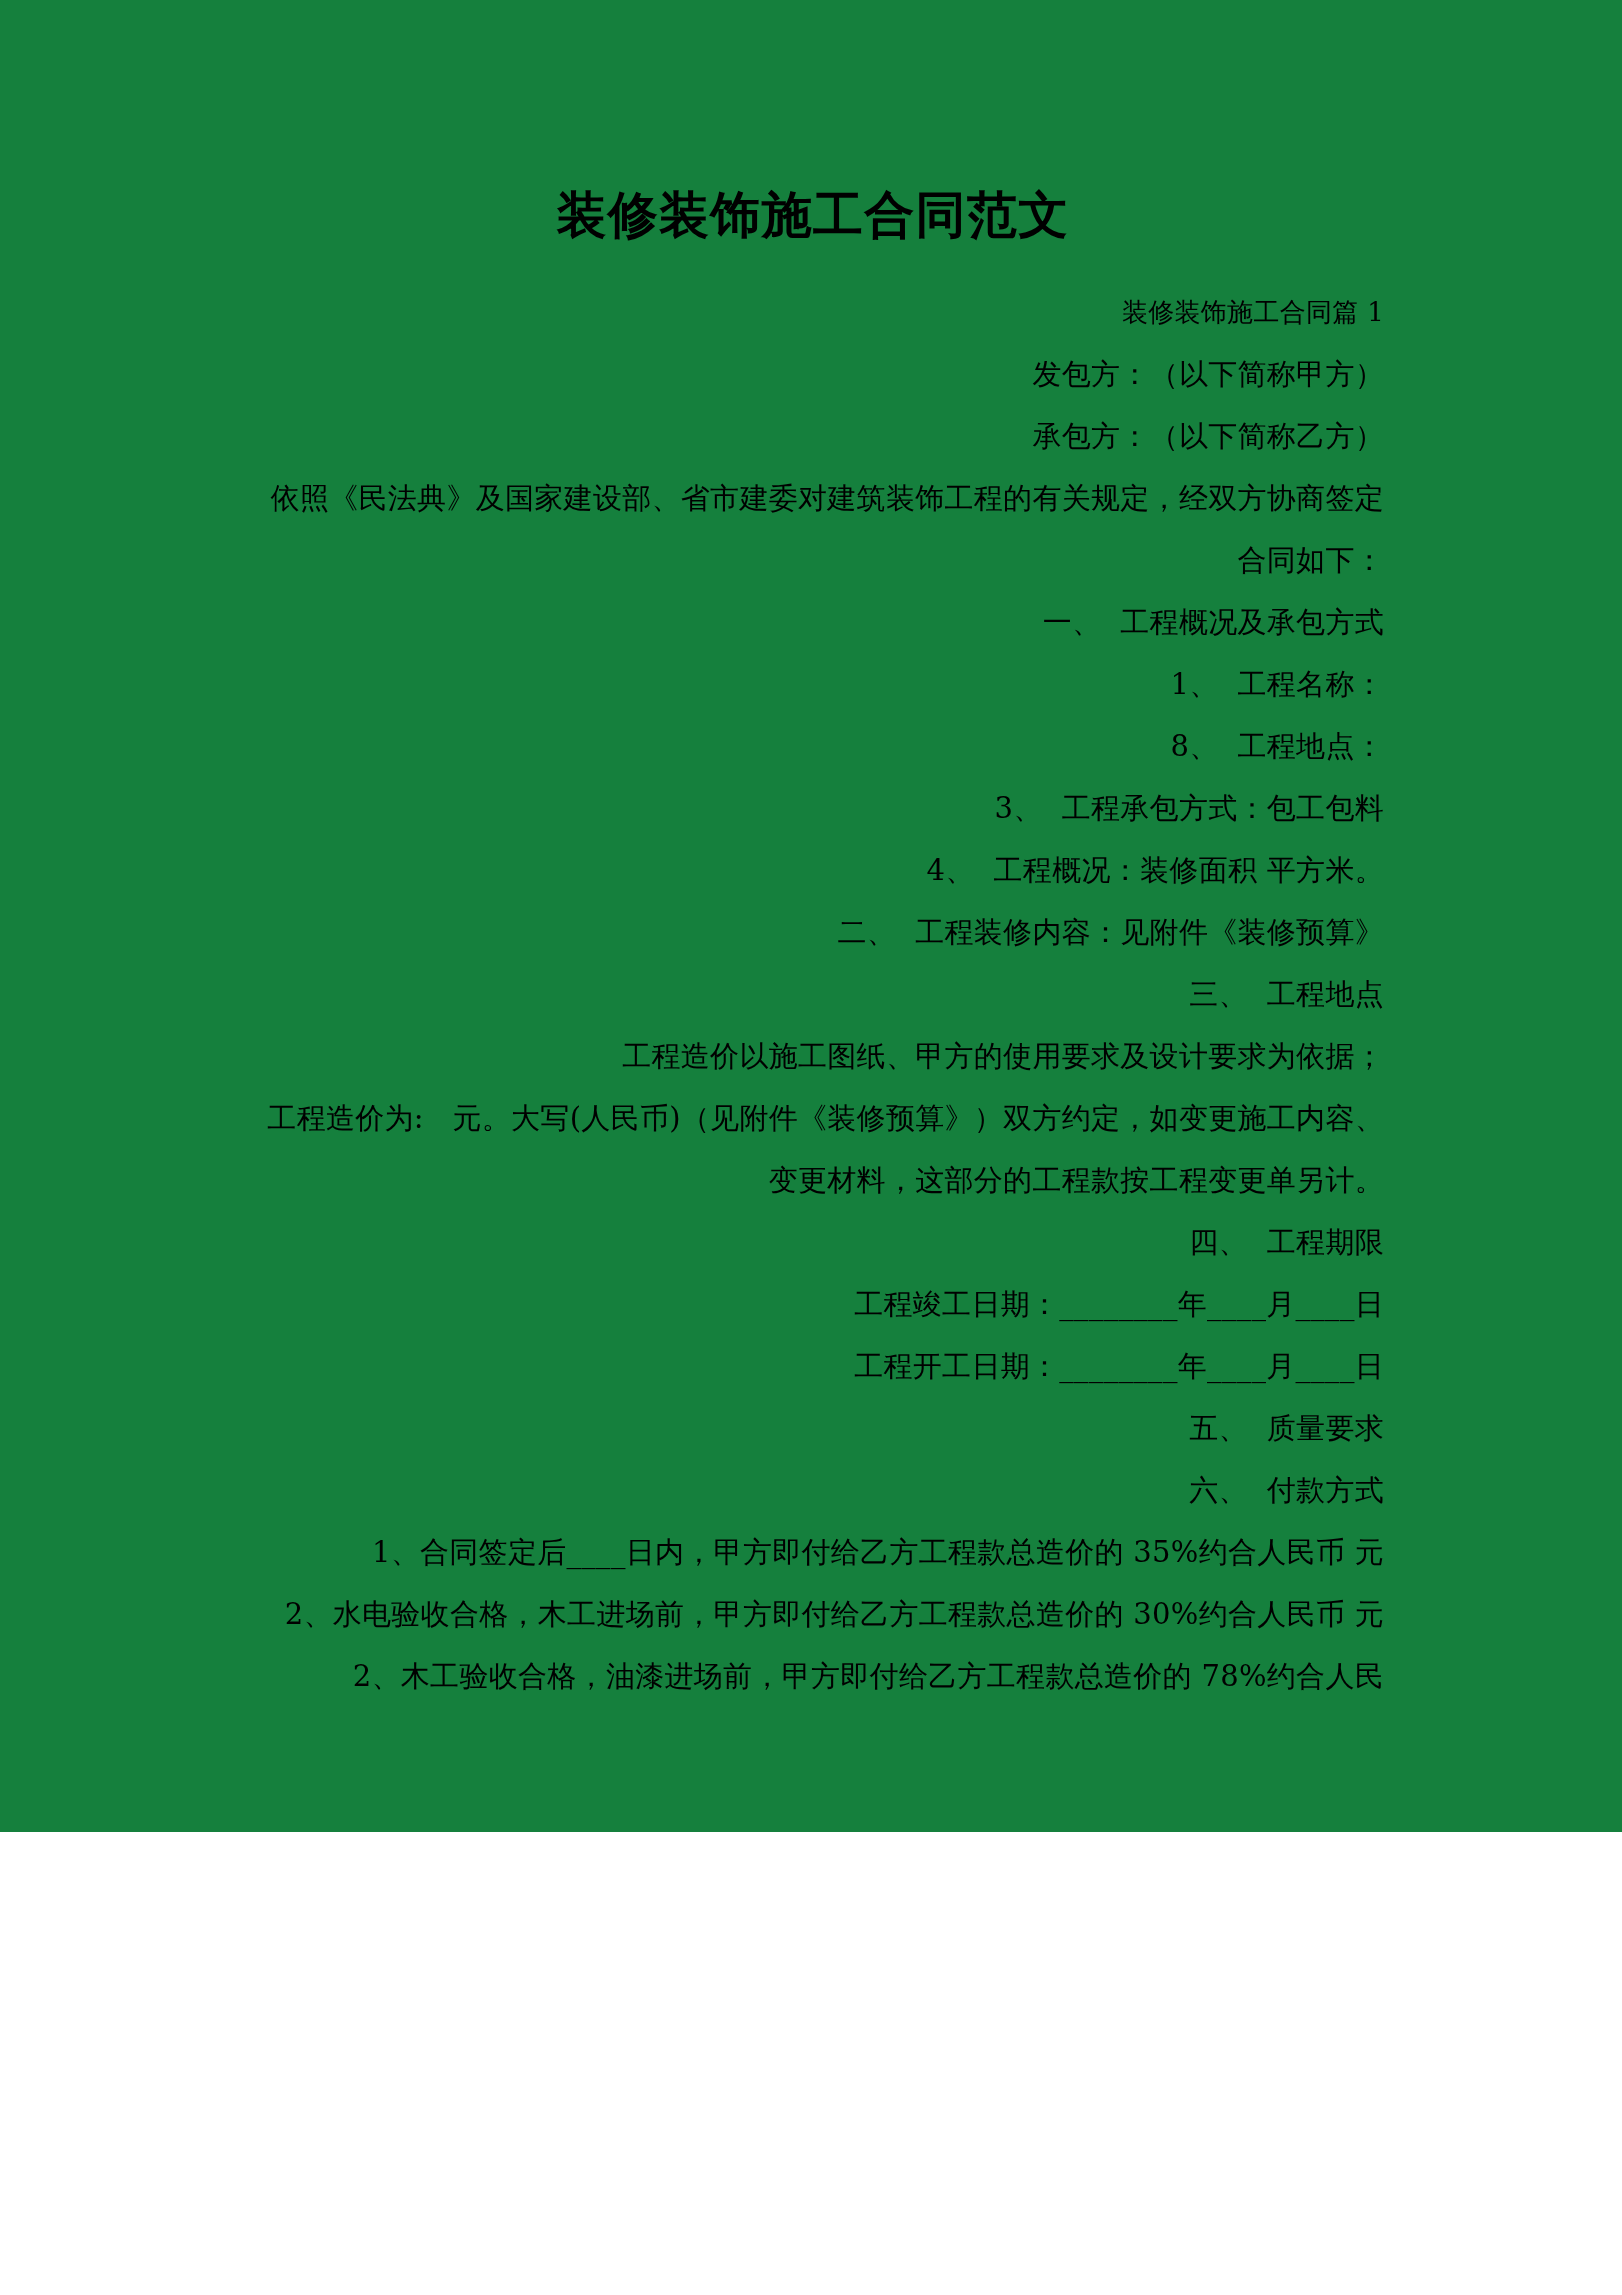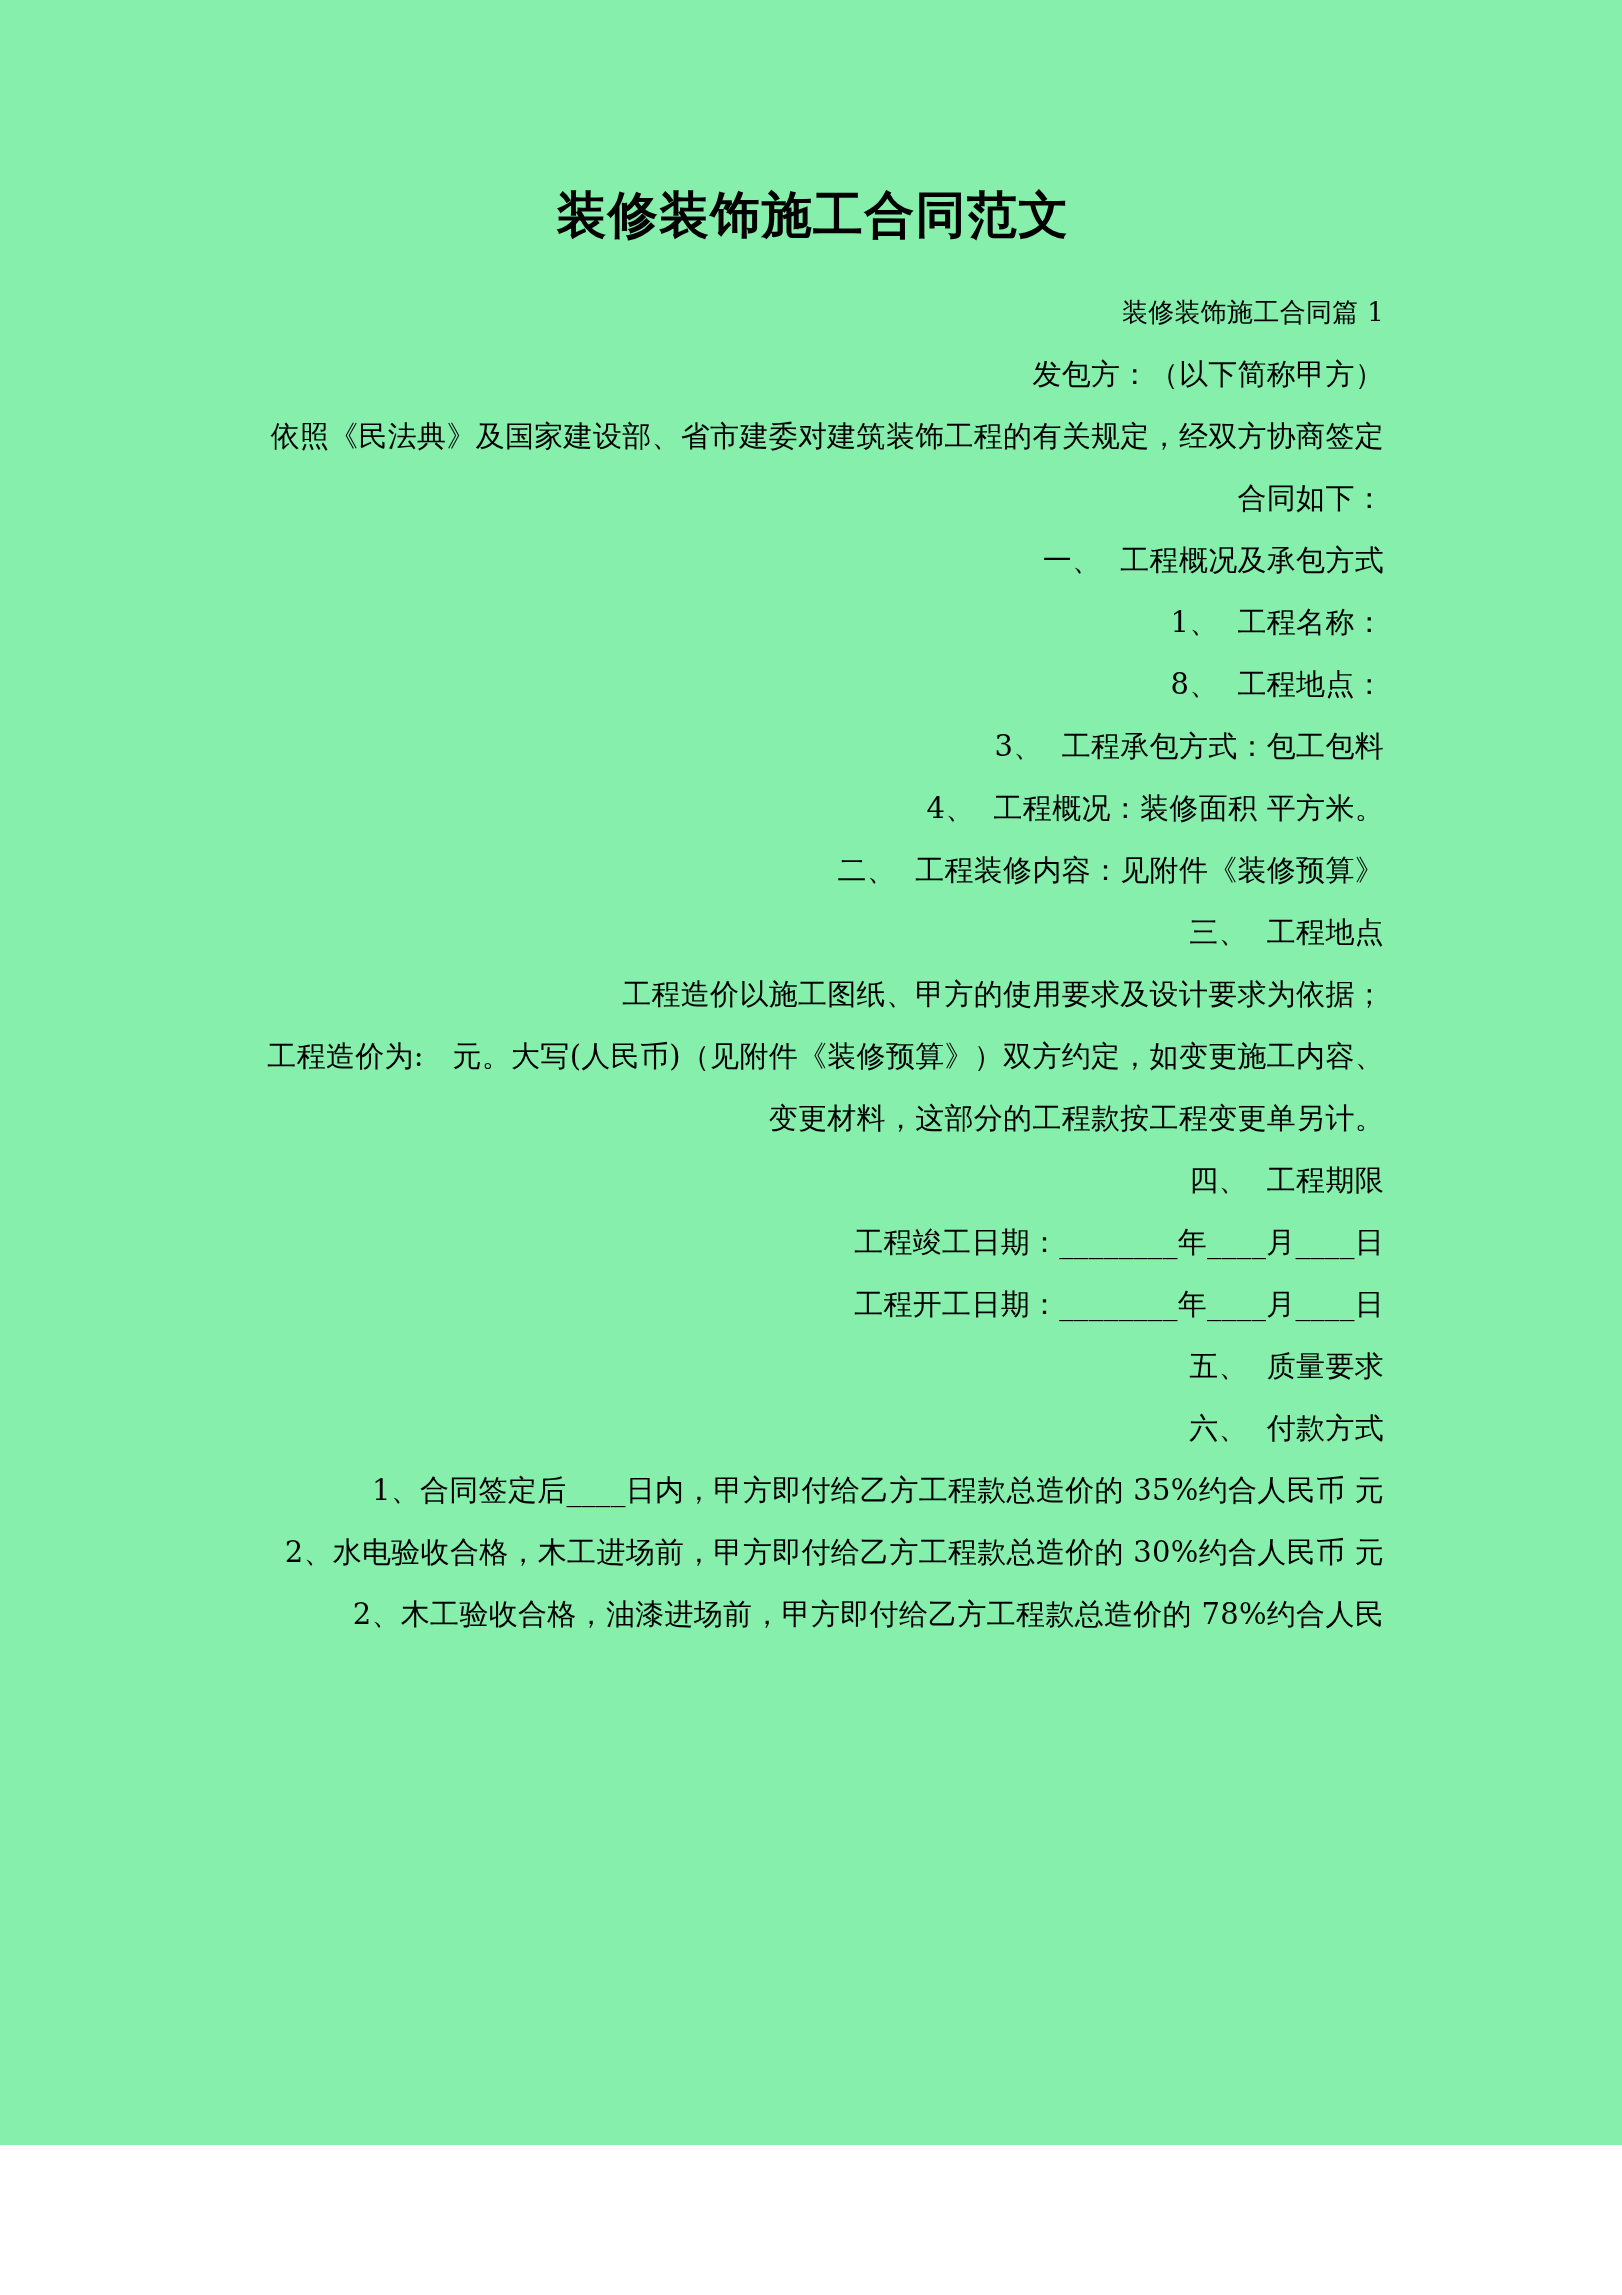--- a/index.html
+++ b/index.html
@@ -11,22 +11,22 @@
     width: 1623px;
     height: 2295px;
     font-family: "DejaVu Serif", "Liberation Serif", serif;
     color: #000000;
     overflow: hidden;
   }
 
   .page {
     position: relative;
     width: 1623px;
-    height: 2145px;
-    background: #86efac;
+    height: 1832px;
+    background: #15803d;
     box-sizing: border-box;
   }
 
   
   .content {
     position: absolute;
     left: 242px;
     top: 0;
     width: 1142px;
   }
@@ -64,20 +64,21 @@
 <body>
 
 <div class="page">
   <div class="content">
 
     <h1 class="doc-title">装修装饰施工合同范文</h1>
 
     <div class="body-block" id="body-block">
         <p class="line small">装修装饰施工合同篇 1</p>
         <p class="line">发包方：（以下简称甲方）</p>
+        <p class="line">承包方：（以下简称乙方）</p>
         <p class="line">依照《民法典》及国家建设部、省市建委对建筑装饰工程的有关规定，经双方协商签定合同如下：</p>
         <p class="line">一、  工程概况及承包方式</p>
         <p class="line">1、  工程名称：</p>
         <p class="line">8、  工程地点：</p>
         <p class="line">3、  工程承包方式：包工包料</p>
         <p class="line">4、  工程概况：装修面积 平方米。</p>
         <p class="line">二、  工程装修内容：见附件《装修预算》</p>
         <p class="line">三、  工程地点</p>
         <p class="line">工程造价以施工图纸、甲方的使用要求及设计要求为依据；</p>
         <p class="line">工程造价为:   元。大写(人民币)（见附件《装修预算》）双方约定，如变更施工内容、变更材料，这部分的工程款按工程变更单另计。</p>

